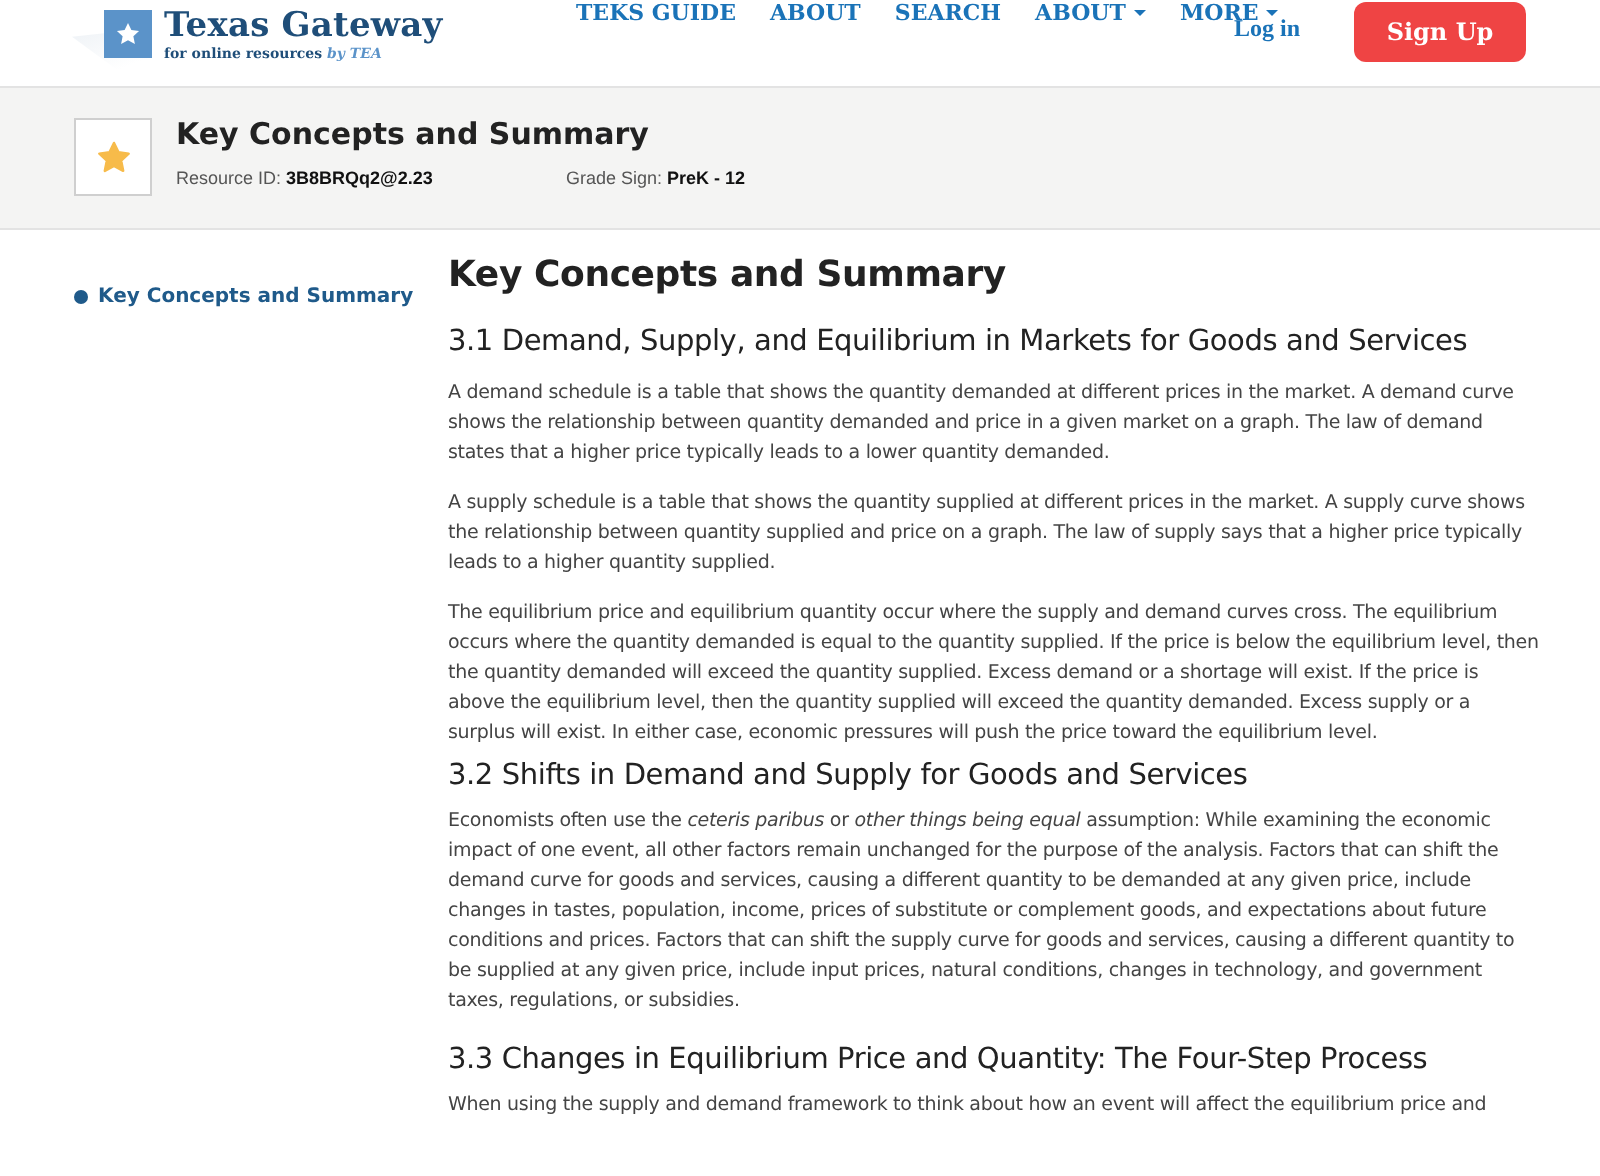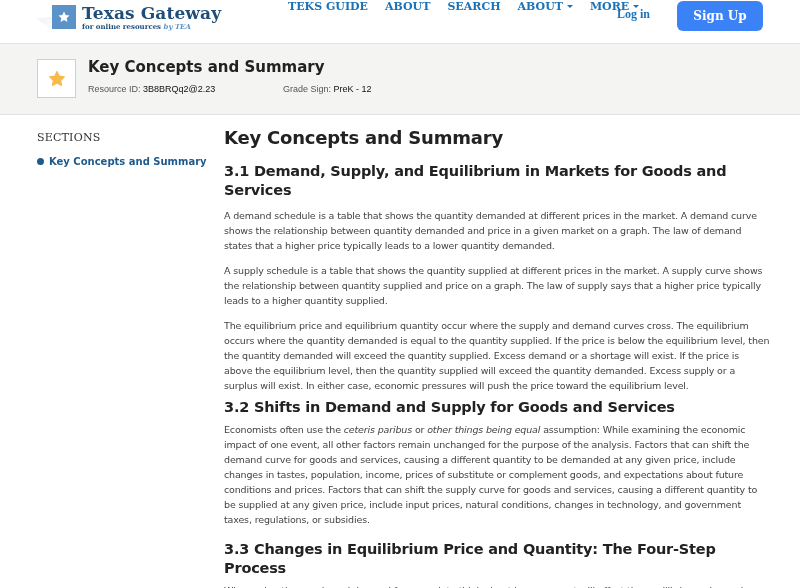--- a/index.html
+++ b/index.html
@@ -14,43 +14,43 @@
     .logo-box svg { width: 14px; height: 14px; }
     .logo-text { margin-left: 6px; display: flex; flex-direction: column; line-height: 1; }
     .logo-title { font-family: "DejaVu Serif", serif; font-weight: bold; font-size: 17px; color: #1f4e79; letter-spacing: 0.1px; }
     .logo-sub { font-family: "DejaVu Serif", serif; font-weight: bold; font-size: 7px; color: #1f4e79; margin-top: 1px; }
     .logo-sub i { color: #5b93c9; font-weight: bold; }
 
     .nav-links { position: absolute; left: 288px; top: 0; height: 32px; display: flex; align-items: flex-start; }
     .nav-link { font-family: "DejaVu Serif", serif; font-weight: bold; font-size: 11px; color: #1a73b8; margin-right: 17px; cursor: pointer; white-space: nowrap; display: flex; align-items: center; }
     .caret { display: inline-block; width: 0; height: 0; border-left: 3px solid transparent; border-right: 3px solid transparent; border-top: 3px solid #1a73b8; margin-left: 4px; }
     .login { position: absolute; left: 617px; top: 7px; font-family: Liberation Serif, serif; font-weight: bold; font-size: 12px; color: #1a73b8; cursor: pointer; }
-    .signup { position: absolute; left: 677px; top: 1px; width: 86px; height: 30px; background: #3b82f6; border-radius: 6px; color: #fff; font-family: "DejaVu Serif", serif; font-weight: bold; font-size: 12px; display: flex; align-items: center; justify-content: center; cursor: pointer; }
+    .signup { position: absolute; left: 677px; top: 1px; width: 86px; height: 30px; background: #ef4444; border-radius: 6px; color: #fff; font-family: "DejaVu Serif", serif; font-weight: bold; font-size: 12px; display: flex; align-items: center; justify-content: center; cursor: pointer; }
 
     
     .band { position: absolute; left: 0; top: 44px; width: 800px; height: 71px; background: #f4f4f3; border-bottom: 1px solid #e3e3e3; }
     .star-card { position: absolute; left: 37px; top: 15px; width: 39px; height: 39px; background: #fff; border: 1px solid #cfcfcf; display: flex; align-items: center; justify-content: center; }
     .star-card svg { width: 20px; height: 20px; }
     .res-title { position: absolute; left: 88px; top: 14px; font-family: "DejaVu Sans", sans-serif; font-weight: bold; font-size: 15px; color: #222; }
     .res-meta { position: absolute; top: 40px; font-size: 9px; color: #555; white-space: nowrap; }
-    .res-meta b { color: #111; font-weight: normal; }
+    .res-meta b { color: #111; font-weight: bold; }
     .meta-id { left: 88px; }
     .meta-grade { left: 283px; }
 
     
     .sidebar { position: absolute; left: 37px; top: 131px; width: 170px; }
     .sidebar-title { font-family: "DejaVu Serif", serif; font-size: 11px; color: #333; letter-spacing: 0.2px; }
     .sidebar-item { margin-top: 12px; display: flex; align-items: center; cursor: pointer; }
     .bullet { width: 7px; height: 7px; border-radius: 50%; background: #1f5a8a; margin-right: 5px; flex: none; }
     .sidebar-label { font-family: "DejaVu Sans", sans-serif; font-size: 10px; font-weight: bold; color: #1f5a8a; white-space: nowrap; }
 
     
     .main { position: absolute; left: 224px; top: 126px; width: 546px; }
     .main h1 { font-family: "DejaVu Sans", sans-serif; font-weight: bold; font-size: 18px; color: #222; line-height: 24px; letter-spacing: -0.2px; }
-    .main h2 { font-family: "DejaVu Sans", sans-serif; font-weight: bold; font-size: 14.5px; color: #222; line-height: 19px; letter-spacing: -0.2px; }
+    .main h2 { font-family: "DejaVu Sans", sans-serif; font-weight: normal; font-size: 14.5px; color: #222; line-height: 19px; letter-spacing: -0.2px; }
     .main p { font-family: "DejaVu Sans", sans-serif; font-size: 9.5px; line-height: 15px; color: #444; letter-spacing: -0.15px; }
     .h1 { margin-bottom: 12px; }
     .s31 { margin-bottom: 8px; }
     .p-gap { margin-bottom: 10px; }
     .s32 { margin-top: 5px; margin-bottom: 5px; }
     .s33 { margin-top: 13px; margin-bottom: 5px; }
   </style>
 </head>
 <body>
 
@@ -103,21 +103,20 @@
     <span>Resource ID:</span>
     <b>3B8BRQq2@2.23</b>
   </div>
   <div class="res-meta meta-grade">
     <span>Grade Sign:</span>
     <b>PreK - 12</b>
   </div>
 </section>
 
 <aside class="sidebar">
-  <div class="sidebar-title">SECTIONS</div>
   <a class="sidebar-item">
     <span class="bullet"></span>
     <span class="sidebar-label">Key Concepts and Summary</span>
   </a>
 </aside>
 
 <main class="main">
   <h1 class="h1">Key Concepts and Summary</h1>
 
   <h2 class="s31">3.1 Demand, Supply, and Equilibrium in Markets for Goods and Services</h2>

